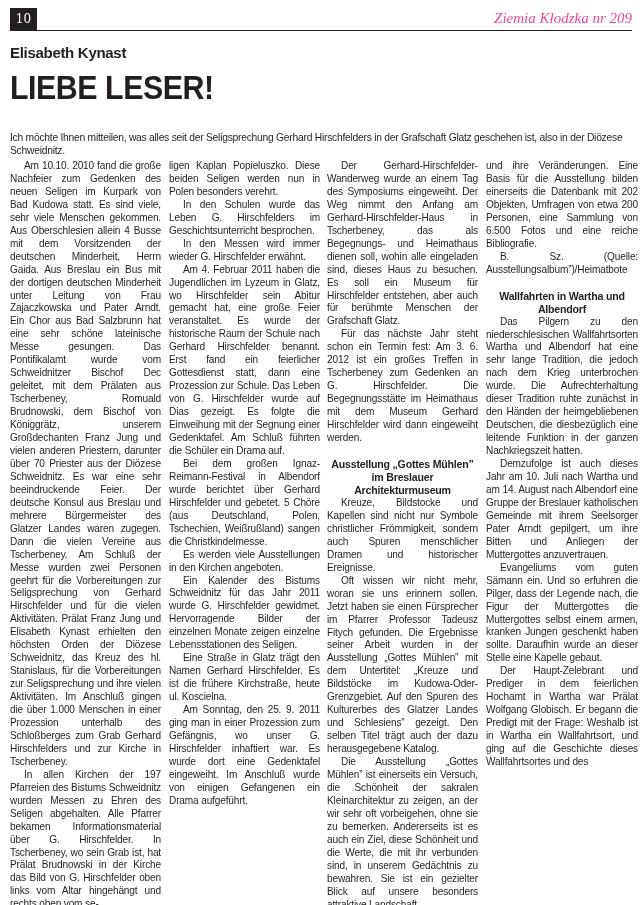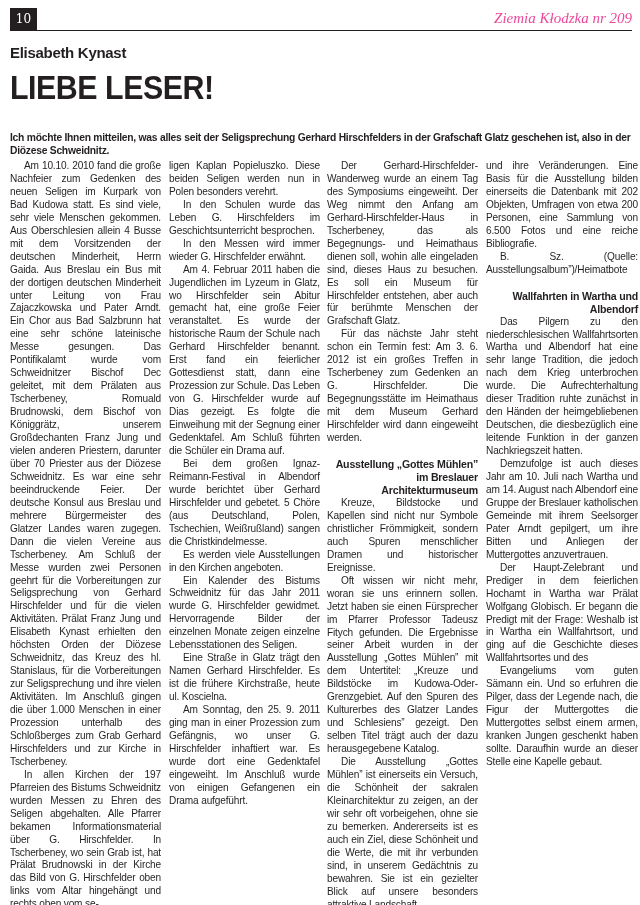--- a/index.html
+++ b/index.html
@@ -30,21 +30,21 @@
     font-size: 15px; letter-spacing: -0.3px;
   }
   .headline {
     position: absolute; left: 10px; top: 71px;
     font-family: "Liberation Sans", sans-serif; font-weight: bold;
     font-size: 33px; letter-spacing: -0.5px; line-height: 1;
     transform: scaleX(0.92); transform-origin: left;
   }
   .lead {
     position: absolute; left: 10px; top: 131px; width: 625px;
-    font-family: "Liberation Sans", sans-serif; font-weight: bold;
+    font-family: "Liberation Sans", sans-serif; font-weight: normal;
     font-size: 10.3px; line-height: 13px; letter-spacing: -0.25px;
   }
   .columns {
     position: absolute; top: 160px; left: 9px; width: 624px; height: 740px;
   }
   .col {
     position: absolute; top: 0; width: 151px;
     font-family: "Liberation Sans", sans-serif;
     font-size: 10.1px; line-height: 12.95px;
     text-align: justify; hyphens: manual;
@@ -53,21 +53,21 @@
   }
   .col1 { left: 1px; }
   .col2 { left: 160px; }
   .col3 { left: 318px; }
   .col4 { left: 477px; width: 152px; }
   .col p { text-indent: 14px; }
   .col p.noindent { text-indent: 0; }
   .col h3 {
     font-family: "Liberation Sans", sans-serif; font-weight: bold;
     font-size: 10.6px; line-height: 13px; letter-spacing: -0.2px;
-    margin-top: 13px; text-align: right;
+    margin-top: 13px; text-align: center;
   }
 </style>
 </head>
 <body>
 
 <div class="header">
   <div class="page-num">10</div>
   <div class="pub-title">Ziemia Kłodzka nr 209</div>
 </div>
 
@@ -101,16 +101,16 @@
     <p>Oft wissen wir nicht mehr, woran sie uns erinnern sollen. Jetzt haben sie einen Fürsprecher im Pfarrer Professor Tadeusz Fitych gefunden. Die Ergebnisse seiner Arbeit wurden in der Ausstellung „Gottes Mühlen” mit dem Untertitel: „Kreuze und Bildstöcke im Kudowa-Oder-Grenzgebiet.  Auf den Spuren des Kulturerbes des Glatzer Landes und Schlesiens” gezeigt. Den selben Titel trägt auch der dazu herausgegebene Katalog.</p>
     <p>Die  Ausstellung  „Gottes Mühlen” ist einerseits ein Versuch, die Schönheit der sakralen Kleinarchitektur zu zeigen, an der wir sehr oft vorbeigehen, ohne sie zu bemerken. Andererseits ist es auch ein Ziel, diese Schönheit und die Werte, die mit ihr verbunden sind, in unserem Gedächtnis zu bewahren. Sie ist ein gezielter Blick auf unsere besonders attraktive Landschaft</p>
   </div>
 
   <div class="col col4">
     <p class="noindent">und ihre Veränderungen. Eine Basis für die Ausstellung bilden einerseits die Datenbank mit 202 Objekten, Umfragen von etwa 200 Personen, eine Sammlung von 6.500 Fotos und eine reiche Bibliografie.</p>
     <p>B. Sz. (Quelle: Ausstellungsalbum”)/Heimatbote</p>
     <h3>Wallfahrten in Wartha und Albendorf</h3>
     <p>Das Pilgern zu den niederschlesischen  Wallfahrtsorten Wartha und Albendorf hat eine sehr lange Tradition, die jedoch nach dem Krieg unterbrochen wurde. Die Aufrechterhaltung dieser Tradition ruhte zunächst in den Händen der heimgebliebenen Deutschen, die diesbezüglich eine leitende Funktion in der ganzen Nachkriegszeit hatten.</p>
     <p>Demzufolge ist auch dieses Jahr am 10. Juli nach Wartha und am 14. August nach Albendorf eine Gruppe der Breslauer katholischen  Gemeinde  mit ihrem Seelsorger Pater Arndt gepilgert, um ihre Bitten und Anliegen der Muttergottes anzuvertrauen.</p>
+    <p>Evangeliums  vom  guten Sämann ein. Und so erfuhren die Pilger, dass der Legende nach, die Figur der Muttergottes die Muttergottes selbst einem armen, kranken Jungen geschenkt haben sollte. Daraufhin wurde an dieser Stelle eine Kapelle gebaut.</p>
     <p>Der Haupt-Zelebrant und Prediger in dem feierlichen Hochamt in Wartha war Prälat Wolfgang Globisch. Er begann die Predigt mit der Frage: Weshalb ist in Wartha ein Wallfahrtsort, und ging auf die Geschichte dieses Wallfahrtsortes und des</p>
-    <p>Evangeliums  vom  guten Sämann ein. Und so erfuhren die Pilger, dass der Legende nach, die Figur der Muttergottes die Muttergottes selbst einem armen, kranken Jungen geschenkt haben sollte. Daraufhin wurde an dieser Stelle eine Kapelle gebaut.</p>
   </div>
 </div>
 
 </body></html>

